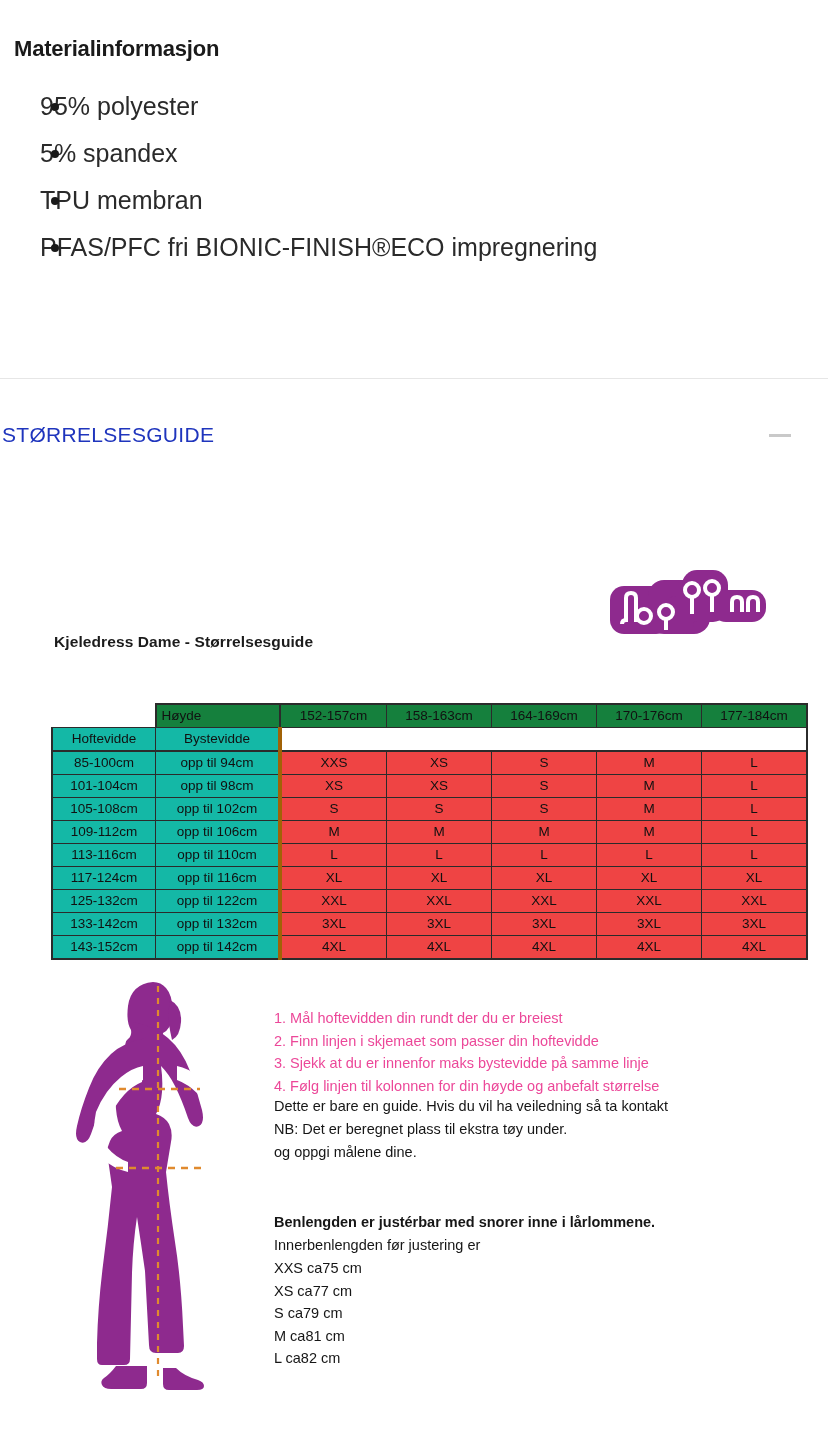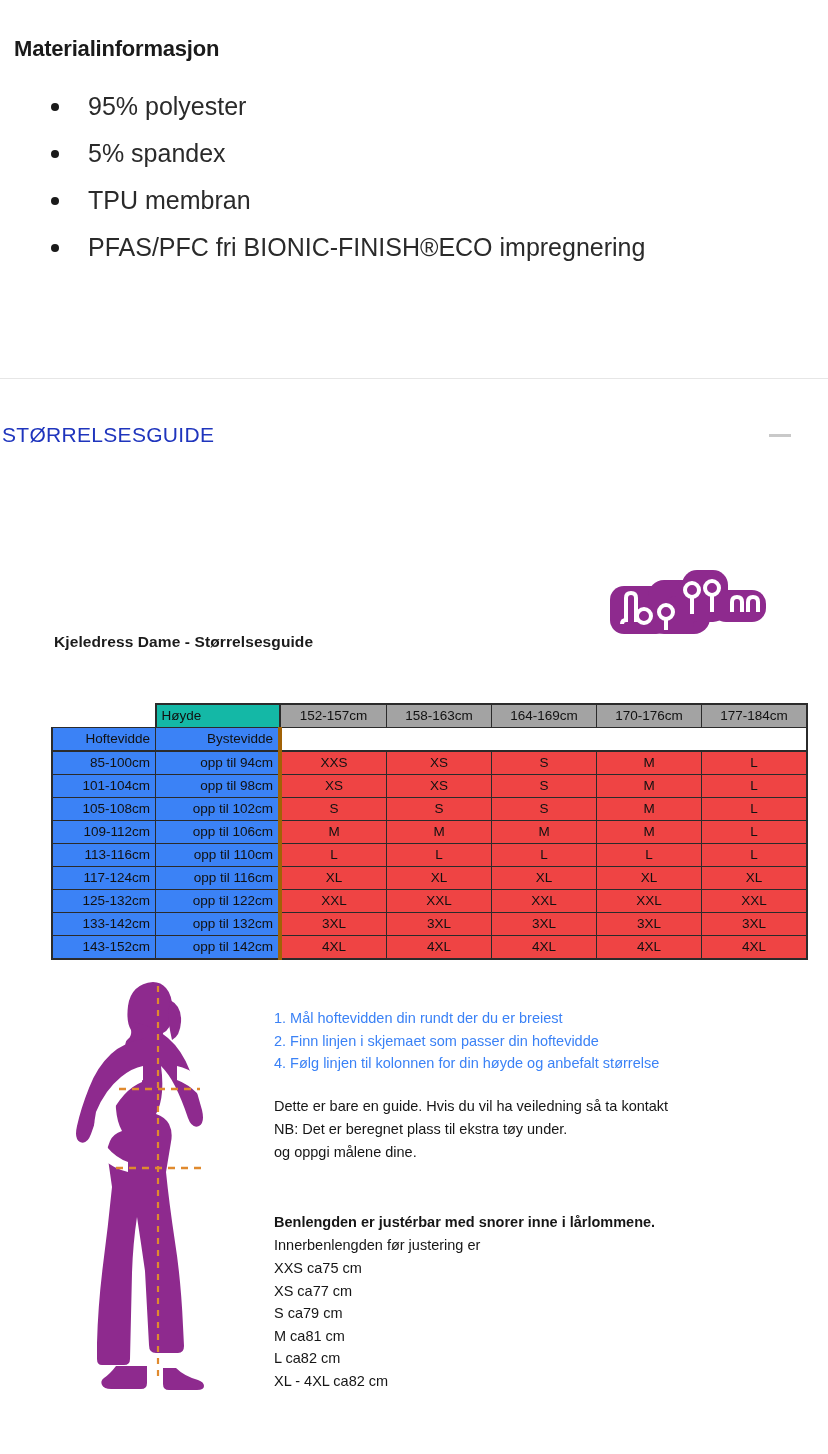--- a/index.html
+++ b/index.html
@@ -30,21 +30,21 @@
     letter-spacing: -0.2px;
     color: #1a1a1a;
   }
   .material-list {
     list-style: none;
     margin: 0;
     padding: 0;
   }
   .material-list li {
     position: relative;
-    padding-left: 88px;
+    padding-left: 40px;
     font-size: 25px;
     line-height: 47px;
     color: #2a2a2a;
     font-weight: 400;
   }
   .material-list li .bullet {
     position: absolute;
     left: 51px;
     top: 50%;
     width: 8px;
@@ -140,46 +140,46 @@
     padding: 0 5px;
     white-space: nowrap;
     line-height: 22px;
   }
   .size-table td.corner {
     border: none;
     background: #ffffff;
     width: 92px;
   }
   .size-table td.hdr {
-    background: #14b8a6;
+    background: #15803d;
     font-weight: 400;
     border-top: 2px solid #2b2b2b;
   }
   .size-table td.label {
-    background: #3b82f6;
-    text-align: right;
+    background: #14b8a6;
+    text-align: center;
   }
   .size-table td.lbl-hip {
     width: 92px;
     border-left: 2px solid #2b2b2b;
   }
   .size-table td.lbl-bust {
     width: 112px;
     border-right: 4px solid #a16207;
     margin-top: 36px;
   }
   .size-table td.size {
     width: 94px;
     text-align: center;
     background: #ef4444;
   }
   .size-table td.hdr-h {
     width: 94px;
     text-align: center;
-    background: #a3a3a3;
+    background: #15803d;
     border-top: 2px solid #2b2b2b;
   }
   .size-table td.hdr-left {
     border-left: 2px solid #2b2b2b;
   }
   .size-table td.hdr-right {
     border-right: 2px solid #2b2b2b;
   }
   .size-table tr.row-subhead td.blank {
     background: #ffffff;
@@ -198,21 +198,21 @@
     height: 412px;
   }
 
   
   .instructions {
     position: absolute;
     left: 274px;
     top: 1007px;
     width: 480px;
     font-size: 14.5px;
-    color: #3b82f6;
+    color: #ec4899;
   }
   .instructions ol {
     margin: 0;
     padding: 0;
     list-style: none;
   }
   .instructions ol li {
     line-height: 22.5px;
     white-space: nowrap;
   }
@@ -464,34 +464,34 @@
       <line x1="58" y1="190" x2="145" y2="190" stroke-dasharray="7 6"></line>
       <line x1="100" y1="8" x2="100" y2="404" stroke-dasharray="6 6" stroke-width="2.2"></line>
     </g>
   </svg>
 </div>
 
 <div class="instructions">
   <ol>
     <li>1. Mål hoftevidden din rundt der du er breiest</li>
     <li>2. Finn linjen i skjemaet som passer din hoftevidde</li>
+    <li>3. Sjekk at du er innenfor maks bystevidde på samme linje</li>
     <li>4. Følg linjen til kolonnen  for din høyde og anbefalt størrelse</li>
   </ol>
 </div>
 
 <div class="note-block">
   <p>Dette er bare en guide. Hvis du vil ha veiledning så ta kontakt</p>
   <p>NB: Det er beregnet plass til ekstra tøy under.</p>
   <p>og oppgi målene dine.</p>
 </div>
 
 <div class="inseam-block">
   <span class="inseam-title">Benlengden er justérbar med snorer inne i lårlommene.</span>
   <span class="inseam-sub">Innerbenlengden før justering er</span>
   <ul>
     <li>XXS ca75 cm</li>
     <li>XS ca77 cm</li>
     <li>S ca79 cm</li>
     <li>M ca81 cm</li>
     <li>L ca82 cm</li>
-    <li>XL - 4XL ca82 cm</li>
   </ul>
 </div>
 
 </body></html>

